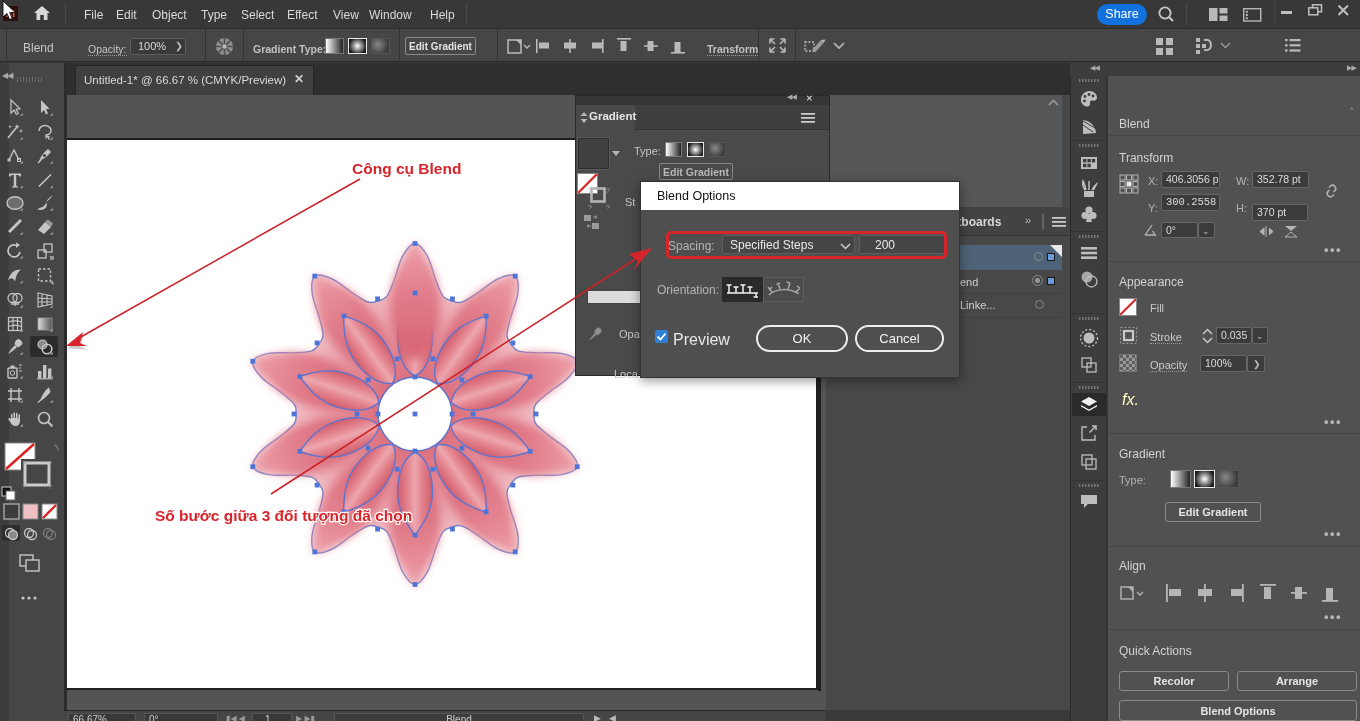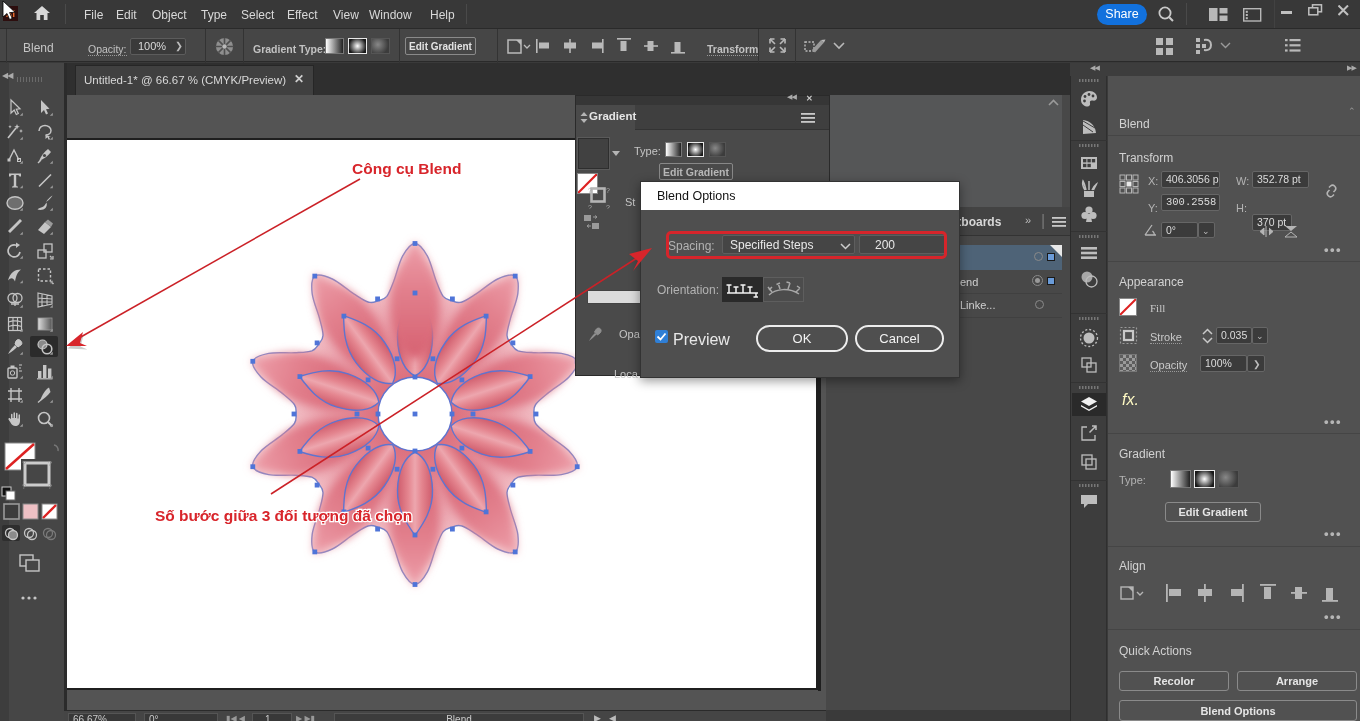--- a/index.html
+++ b/index.html
@@ -628,21 +628,21 @@
         </g>
         <rect x="7.5" y="7.5" width="5" height="5" fill="#e8e8e8"></rect>
       </svg>
   <span class="abs" style="left:40px;top:99px;font-size:11px;color:#b3b3b3;">X:</span>
   <div class="abs inbox" style="left:53px;top:95px;width:59px;height:17px;">406.3056 p</div>
   <span class="abs" style="left:128px;top:99px;font-size:11px;color:#b3b3b3;">W:</span>
   <div class="abs inbox" style="left:144px;top:95px;width:57px;height:17px;">352.78 pt</div>
   <span class="abs" style="left:40px;top:126px;font-size:11px;color:#b3b3b3;">Y:</span>
   <div class="abs inbox" style="left:53px;top:118px;width:59px;height:17px;font-family:Liberation Mono, monospace;">300.2558 p</div>
   <span class="abs" style="left:128px;top:126px;font-size:11px;color:#b3b3b3;">H:</span>
-  <div class="abs inbox" style="left:144px;top:138px;width:40px;height:17px;">370 pt</div>
+  <div class="abs inbox" style="left:144px;top:128px;width:56px;height:17px;">370 pt</div>
   <svg class="abs" style="left:215px;top:106px;" width="17" height="18">
         <g fill="none" stroke="#b5b5b5" stroke-width="1.5">
           <path d="M6.5,8 L5,9.5 A3.2,3.2 0 0 0 9.5,14 L11,12.5"></path>
           <path d="M10.5,10 L12,8.5 A3.2,3.2 0 0 0 7.5,4 L6,5.5"></path>
         </g>
         <path d="M2,16 L5,13 M12,5 L15,2" stroke="#b5b5b5" stroke-width="0" fill="none"></path>
       </svg>
   <svg class="abs" style="left:36px;top:148px;" width="15" height="13">
         <path d="M1,11 L8,1 M1,11 L12,11 M8.5,7 A6,6 0 0 1 10.5,11" fill="none" stroke="#b5b5b5" stroke-width="1.3"></path>
       </svg>
@@ -656,21 +656,21 @@
         <path d="M1,12 L13,12 L7,7 Z" fill="none" stroke="#b5b5b5"></path>
       </svg>
   <div class="abs dots" style="left:216px;top:166px;">•••</div>
   <div class="abs" style="left:0;top:185px;width:252px;height:1px;background:#454545;"></div>
   <div class="abs" style="left:11px;top:199px;font-size:12px;color:#d2d2d2;">Appearance</div>
   <div class="abs" style="left:11px;top:222px;width:18px;height:18px;background:#fff;border:1px solid #888;">
         <svg width="16" height="16">
           <line x1="0" y1="16" x2="16" y2="0" stroke="#d22" stroke-width="2"></line>
         </svg>
       </div>
-  <span class="abs" style="left:42px;top:226px;font-size:11px;color:#c9c9c9;font-family:Liberation Serif, serif;">Fill</span>
+  <span class="abs" style="left:42px;top:226px;font-size:11px;color:#c9c9c9;">Fill</span>
   <svg class="abs" style="left:11px;top:250px;" width="19" height="19">
         <rect x="1.5" y="1.5" width="16" height="16" fill="none" stroke="#9a9a9a" stroke-width="1.2" stroke-dasharray="2 2"></rect>
         <rect x="5" y="5" width="9" height="9" fill="none" stroke="#c9c9c9" stroke-width="2.2"></rect>
       </svg>
   <span class="abs" style="left:42px;top:255px;font-size:11px;color:#c9c9c9;border-bottom:1px dotted #999;">Stroke</span>
   <div class="abs" style="left:92px;top:251px;width:15px;height:18px;">
         <svg width="15" height="18">
           <path d="M3,7 L7.5,2.5 L12,7 M3,11 L7.5,15.5 L12,11" fill="none" stroke="#c9c9c9" stroke-width="1.5"></path>
         </svg>
       </div>

